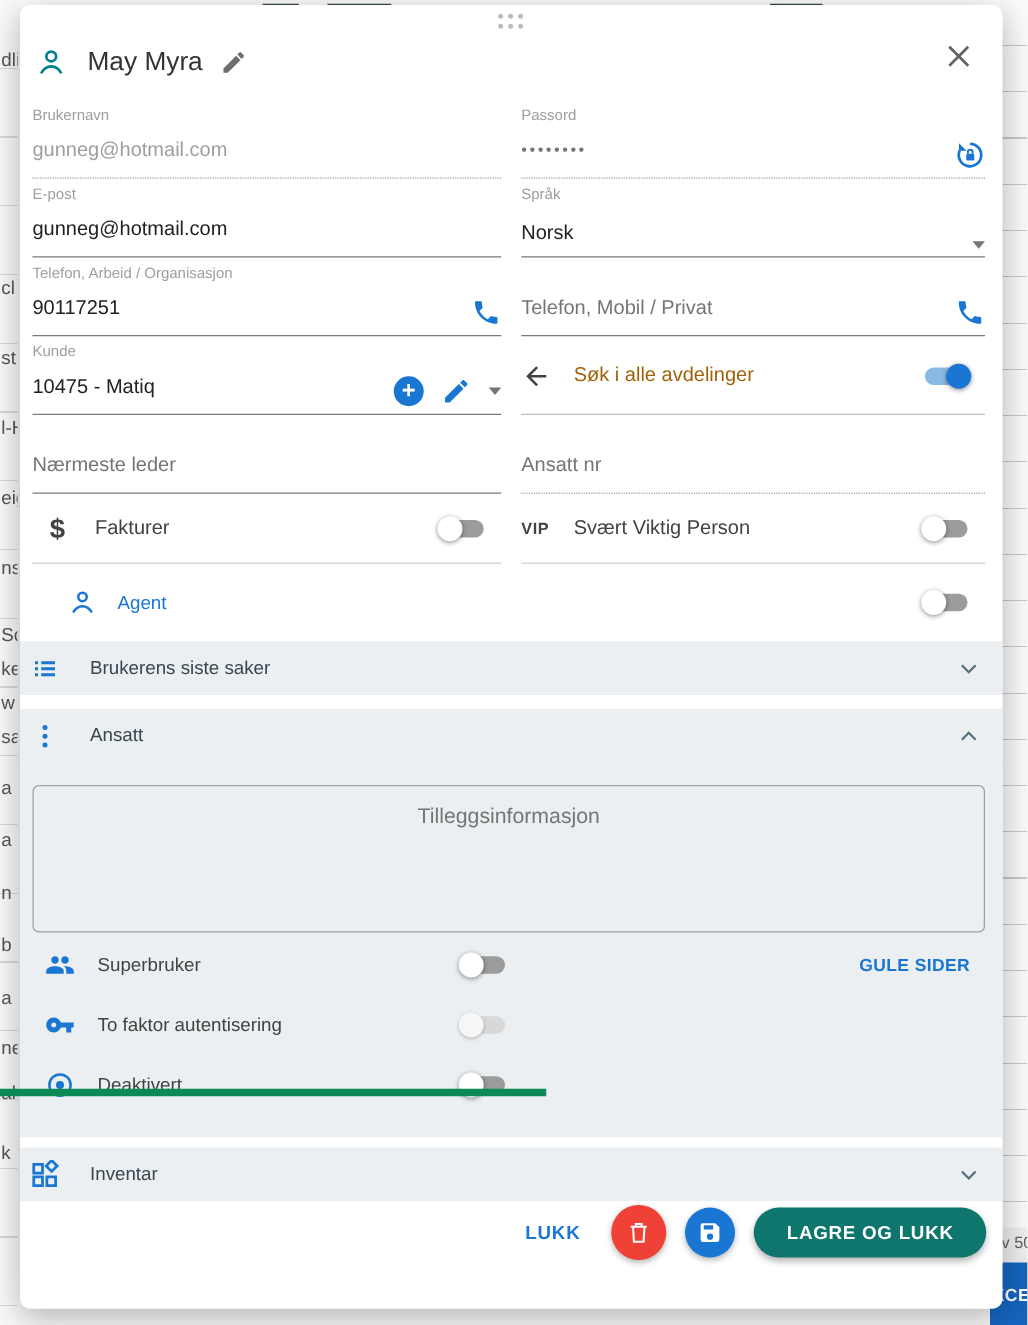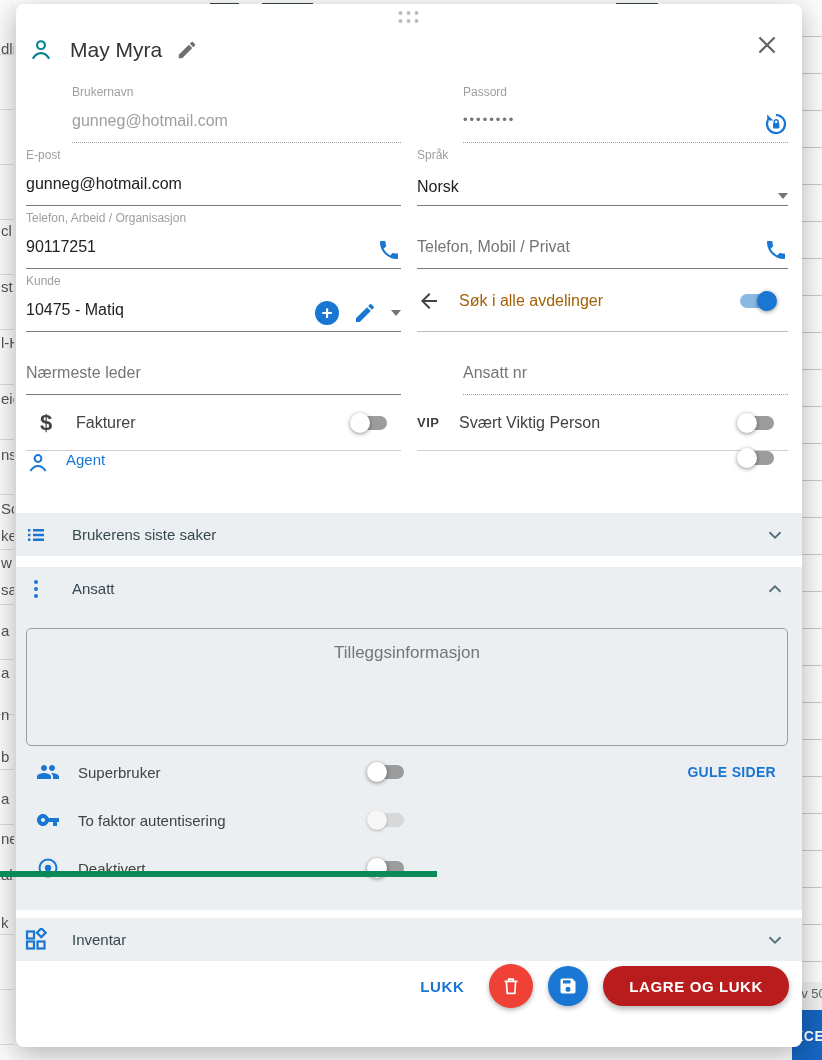--- a/index.html
+++ b/index.html
@@ -36,21 +36,21 @@
 
   
   .form-grid { display:grid; grid-template-columns:375px 1fr; column-gap:16px; padding:6px 14px 0 10px; }
   .field { position:relative; height:63px; }
   .field .lbl { font-size:12px; color:#9e9e9e; padding-top:5px; }
   .field .val-row { position:absolute; left:0; right:0; bottom:0; height:36px; }
   .field input, .select-val { width:100%; border:none; outline:none; background:transparent;
         font-family:"Liberation Sans",sans-serif; font-size:16px; color:#212121; padding:6px 0 9px; }
   .field input::placeholder { color:#757575; opacity:1; }
   .u-solid { border-bottom:1px solid #7a7a7a; }
-  .u-dotted { border-bottom:1px dotted #9e9e9e;margin-left:46px; }
+  .u-dotted { border-bottom:1px dotted #9e9e9e; }
   .u-light { border-bottom:1px solid #bdbdbd; }
   input.muted { color:#9e9e9e; }
   input.pwd { font-size:13px; letter-spacing:2px; color:#757575; }
   .trail { position:absolute; right:0; bottom:6px; display:flex; align-items:center; gap:14px; }
   .icon-24 { width:24px; height:24px; }
   .blue { color:#1976d2; }
   .caret { width:0; height:0; border-left:5px solid transparent; border-right:5px solid transparent;
            border-top:6px solid #757575; cursor:pointer; }
   .plus-btn { width:24px; height:24px; border-radius:50%; background:#1976d2; color:#fff; font-size:19px;
               line-height:23px; text-align:center; cursor:pointer; font-weight:bold; }
@@ -69,21 +69,21 @@
   .switch-row .arrow-left { width:24px; height:24px; color:#424242; margin-right:18px; cursor:pointer; }
   .switch-row .sw-lbl { font-size:16px; color:#a16207; }
   .switch-row .toggle { position:absolute; right:14px; }
   .row-line { position:absolute; left:0; right:0; bottom:0; }
 
   .flag-row { position:relative; height:56px; display:flex; align-items:center; border-bottom:1px solid #cfcfcf; }
   .flag-row .dollar { font-size:22px; font-weight:bold; color:#424242; width:24px; text-align:center; margin:0 18px 0 8px; }
   .flag-row .vip { font-size:13px; font-weight:bold; color:#424242; letter-spacing:.5px; width:28px; margin:0 14px 0 0; }
   .flag-row .lbl15 { font-size:16px; color:#424242; }
   .flag-row .toggle { position:absolute; right:14px; }
-  .agent-row { position:relative; height:62px; display:flex; align-items:flex-start; padding-left:10px; }
+  .agent-row { position:relative; height:62px; display:flex; align-items:center; padding-left:10px;margin-left:28px; }
   .agent-row .ic { width:24px; height:24px; color:#1976d2; margin-right:16px; }
   .agent-row .lbl { font-size:15px; color:#1976d2; }
   .agent-row .toggle { position:absolute; right:28px; }
 
   
   .section-bar { height:43px; background:#eceff1; display:flex; align-items:center; padding:0 16px 0 8px; cursor:pointer; }
   .section-bar .sec-ic { width:24px; height:24px; color:#1976d2; flex:0 0 auto; }
   .section-bar .sec-lbl { font-size:15px; color:#37474f; margin-left:24px; }
   .section-bar .chev { margin-left:auto; width:22px; height:22px; color:#546e7a; }
   .gap { height:11px; background:#fff; }
@@ -102,21 +102,21 @@
   .gule-sider { position:absolute; right:12px; font-size:14px; font-weight:bold; color:#1976d2;
                 letter-spacing:.3px; cursor:pointer; }
 
   
   .footer { height:50px; display:flex; align-items:center; justify-content:flex-end; gap:15px; padding-right:13px; background:#fff; }
   .lukk { font-size:15px; font-weight:bold; color:#1976d2; letter-spacing:.6px; margin-right:10px; cursor:pointer; }
   .circle-btn { border-radius:50%; display:flex; align-items:center; justify-content:center;
                 box-shadow:0 2px 5px rgba(0,0,0,.3); cursor:pointer; }
   .del-btn { width:44px; height:44px; background:#ef4135; }
   .save-btn { width:40px; height:40px; background:#1976d2; }
-  .lagre-btn { height:40px; border-radius:20px; background:#b91c1c; color:#fff; border:none;
+  .lagre-btn { height:40px; border-radius:20px; background:#0f766e; color:#fff; border:none;
                font-family:"Liberation Sans",sans-serif; font-size:15px; font-weight:bold; letter-spacing:.6px;
                padding:0 26px; box-shadow:0 3px 6px rgba(0,0,0,.3); cursor:pointer; }
 
   .green-line { position:absolute; left:0; top:871px; width:437px; height:6px; background:#0a8a57; z-index:5; }
 </style>
 </head>
 <body>
 
 <div class="bg-page">
   <div class="bg-top">

